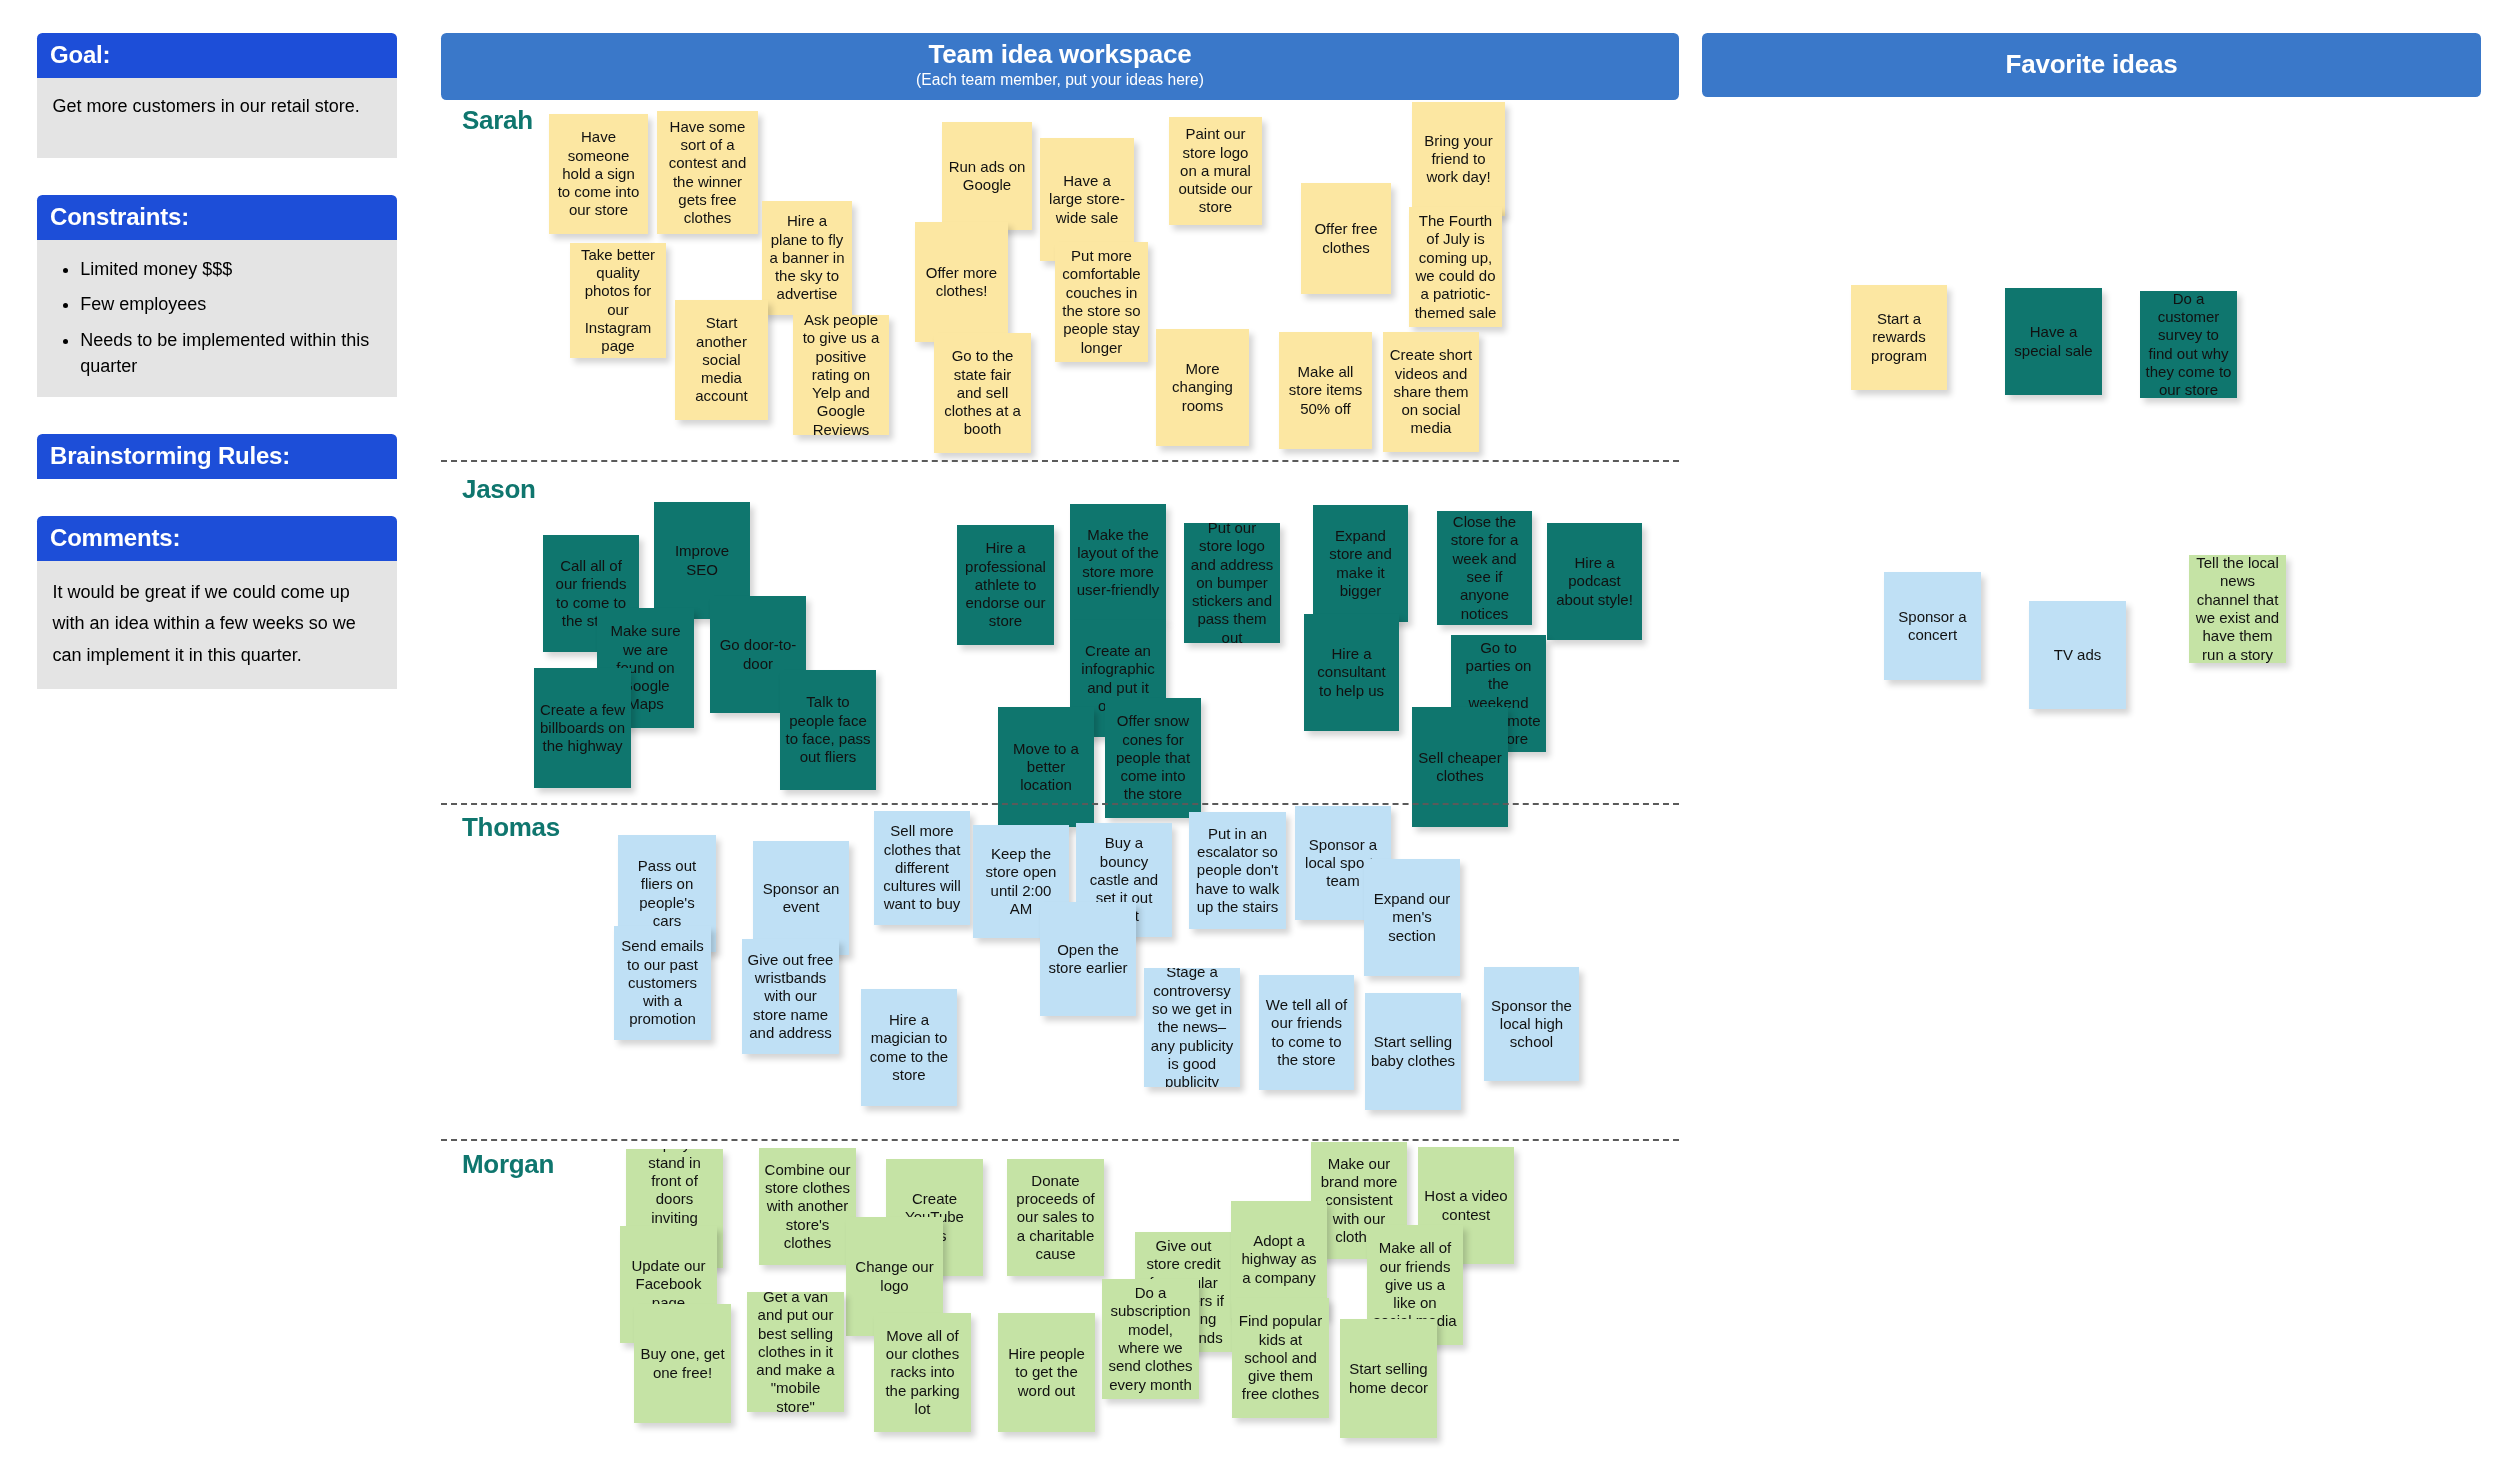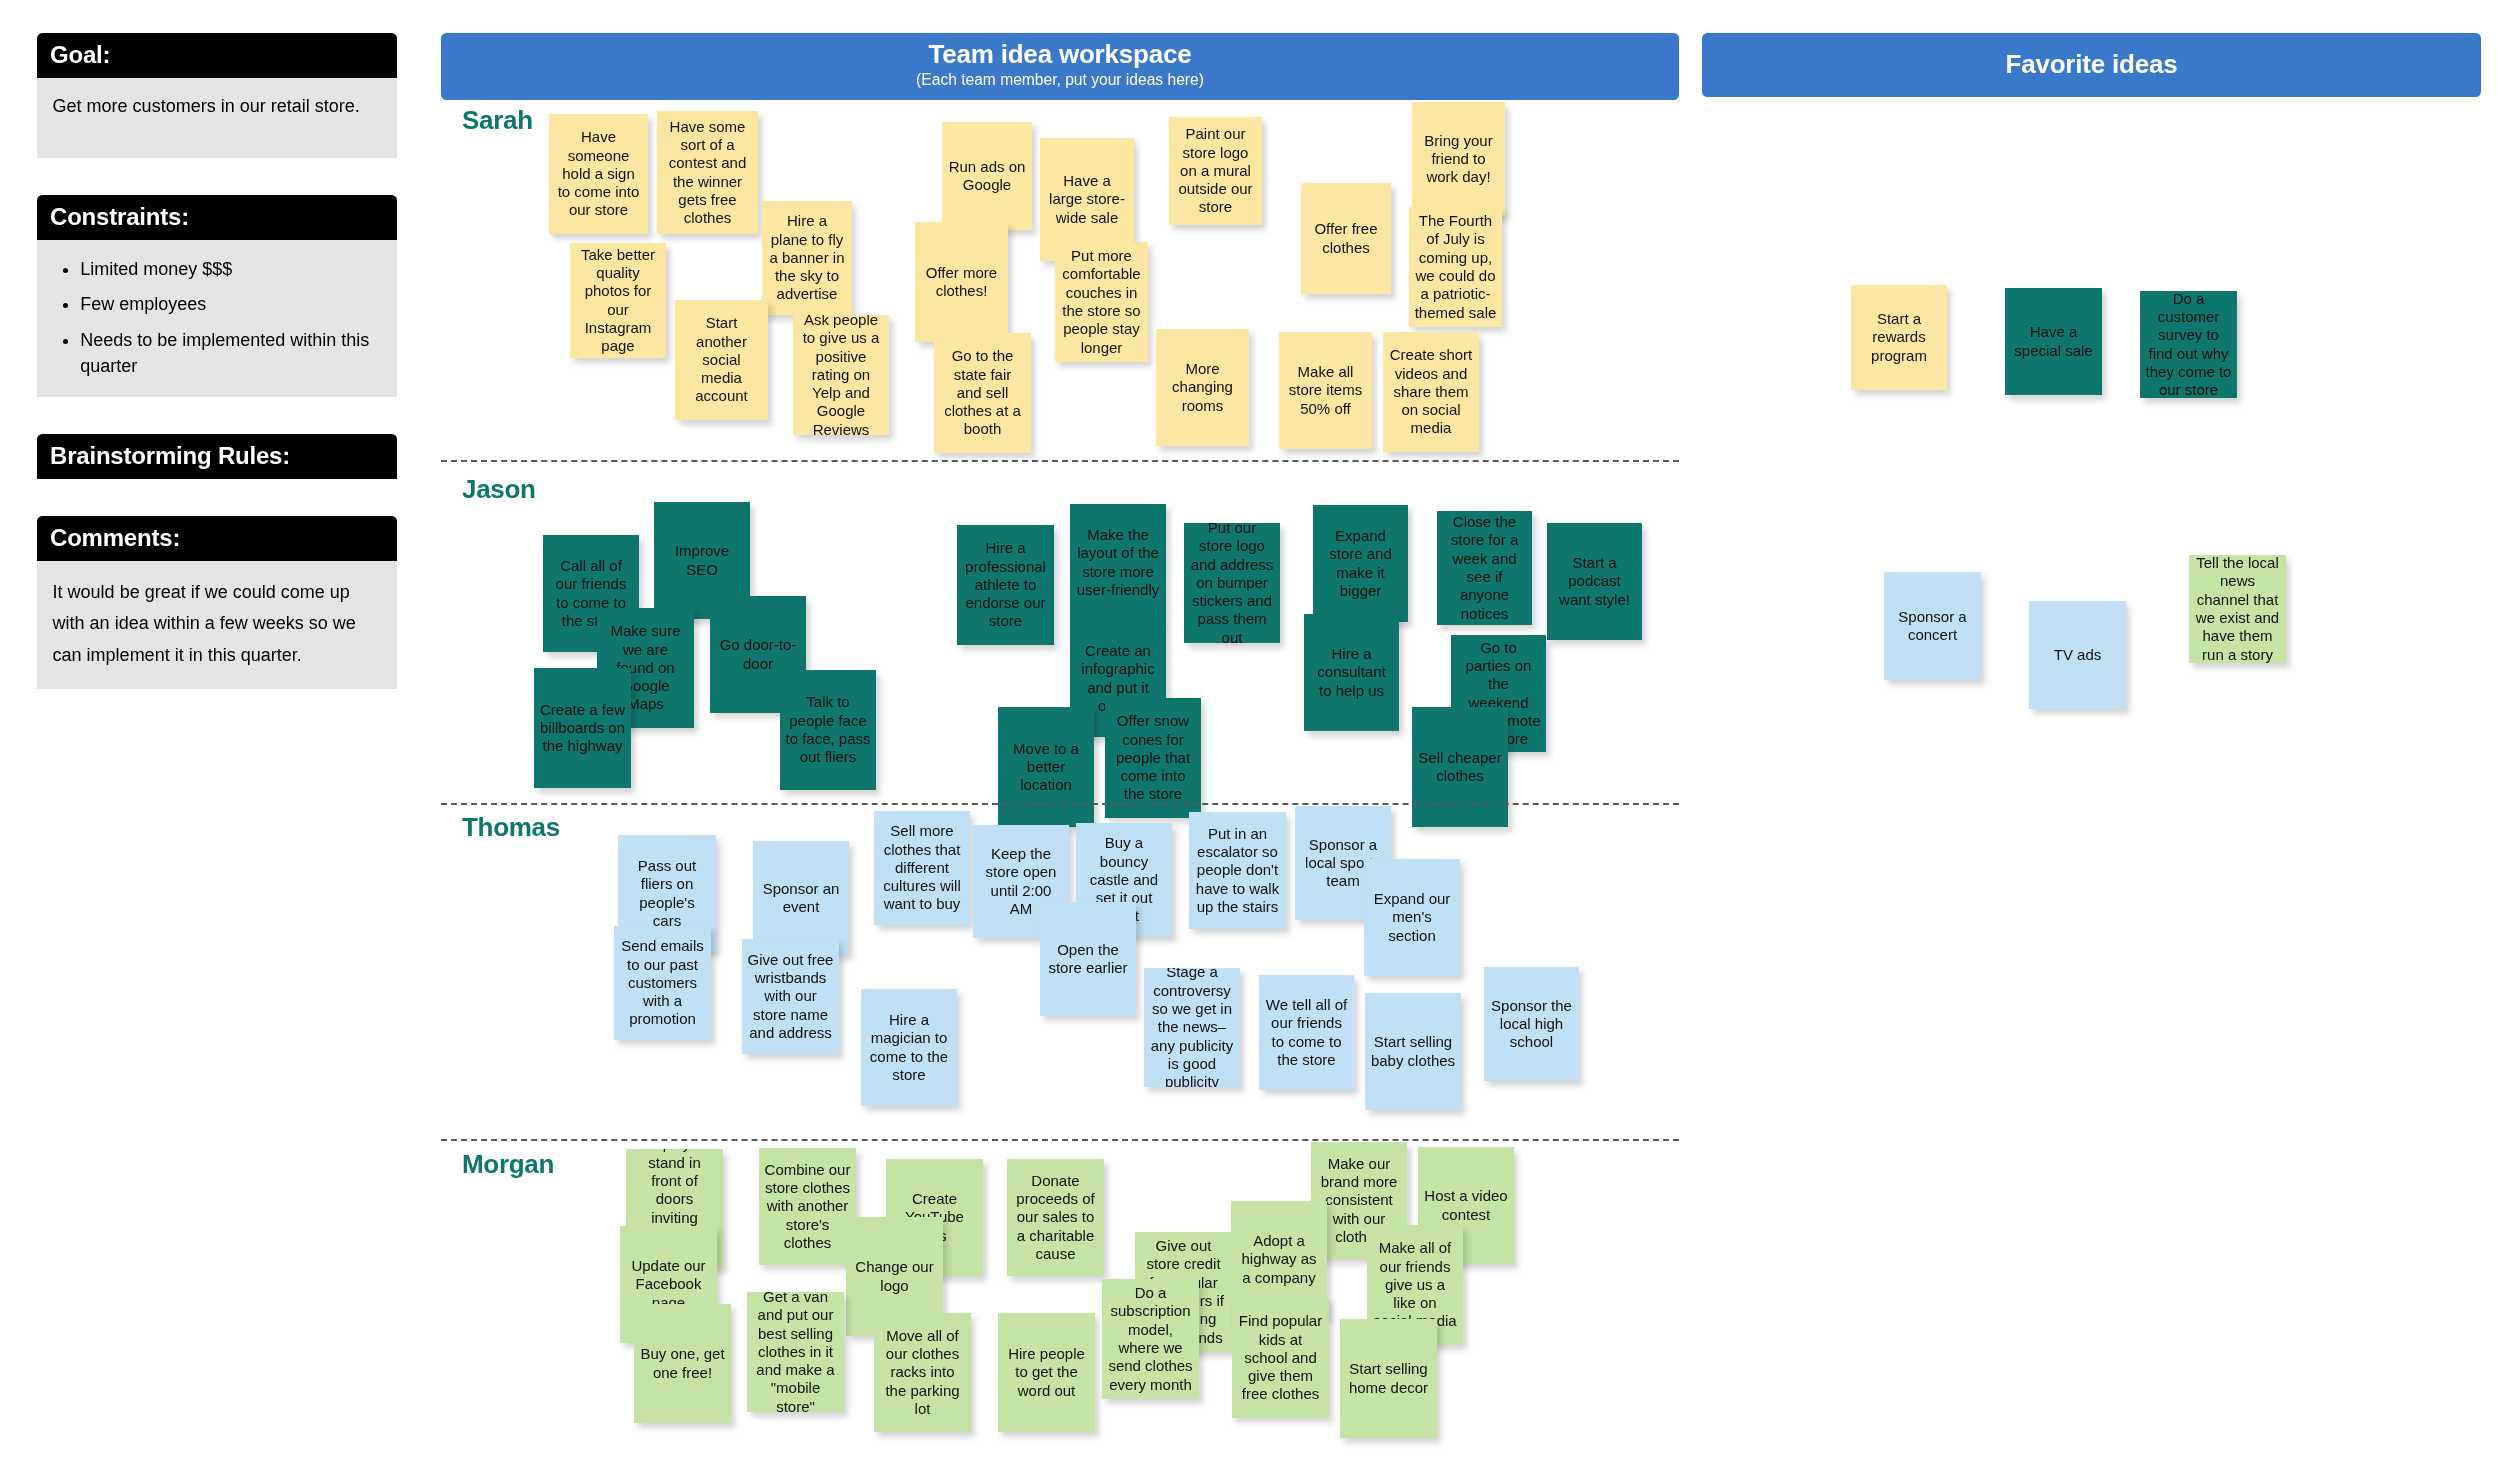--- a/index.html
+++ b/index.html
@@ -17,21 +17,21 @@
 
   
   #sidebar {
     position: absolute;
     left: 37px;
     top: 33px;
     width: 360px;
   }
   .panel { margin-bottom: 37px; }
   .panel-header {
-    background: #000000;
+    background: #1d4ed8;
     color: #ffffff;
     font-size: 24px;
     font-weight: bold;
     padding: 7.8px 13px 9px 13px;
     border-top-left-radius: 5.4px;
     border-top-right-radius: 5.4px;
     letter-spacing: -0.2px;
   }
   .panel-body {
     background: #E4E4E4;
@@ -266,21 +266,21 @@
   <div class="note pink" style="left:743px; top:466px; width:96px; height:120px;">
       <span>Put our store logo and address on bumper stickers and pass them out</span>
     </div>
   <div class="note pink" style="left:872px; top:448px; width:95px; height:117px;">
       <span>Expand store and make it bigger</span>
     </div>
   <div class="note pink" style="left:996px; top:454px; width:95px; height:114px;">
       <span>Close the store for a week and see if anyone notices</span>
     </div>
   <div class="note pink" style="left:1106px; top:466px; width:95px; height:117px;">
-      <span>Start a podcast want style!</span>
+      <span>Hire a podcast about style!</span>
     </div>
   <div class="note pink" style="left:156px; top:551px; width:97px; height:120px;">
       <span>Make sure we are found on Google Maps</span>
     </div>
   <div class="note pink" style="left:269px; top:539px; width:96px; height:117px;">
       <span>Go door-to-door</span>
     </div>
   <div class="note pink" style="left:629px; top:563px; width:96px; height:117px;">
       <span>Create an infographic and put it online</span>
     </div>

